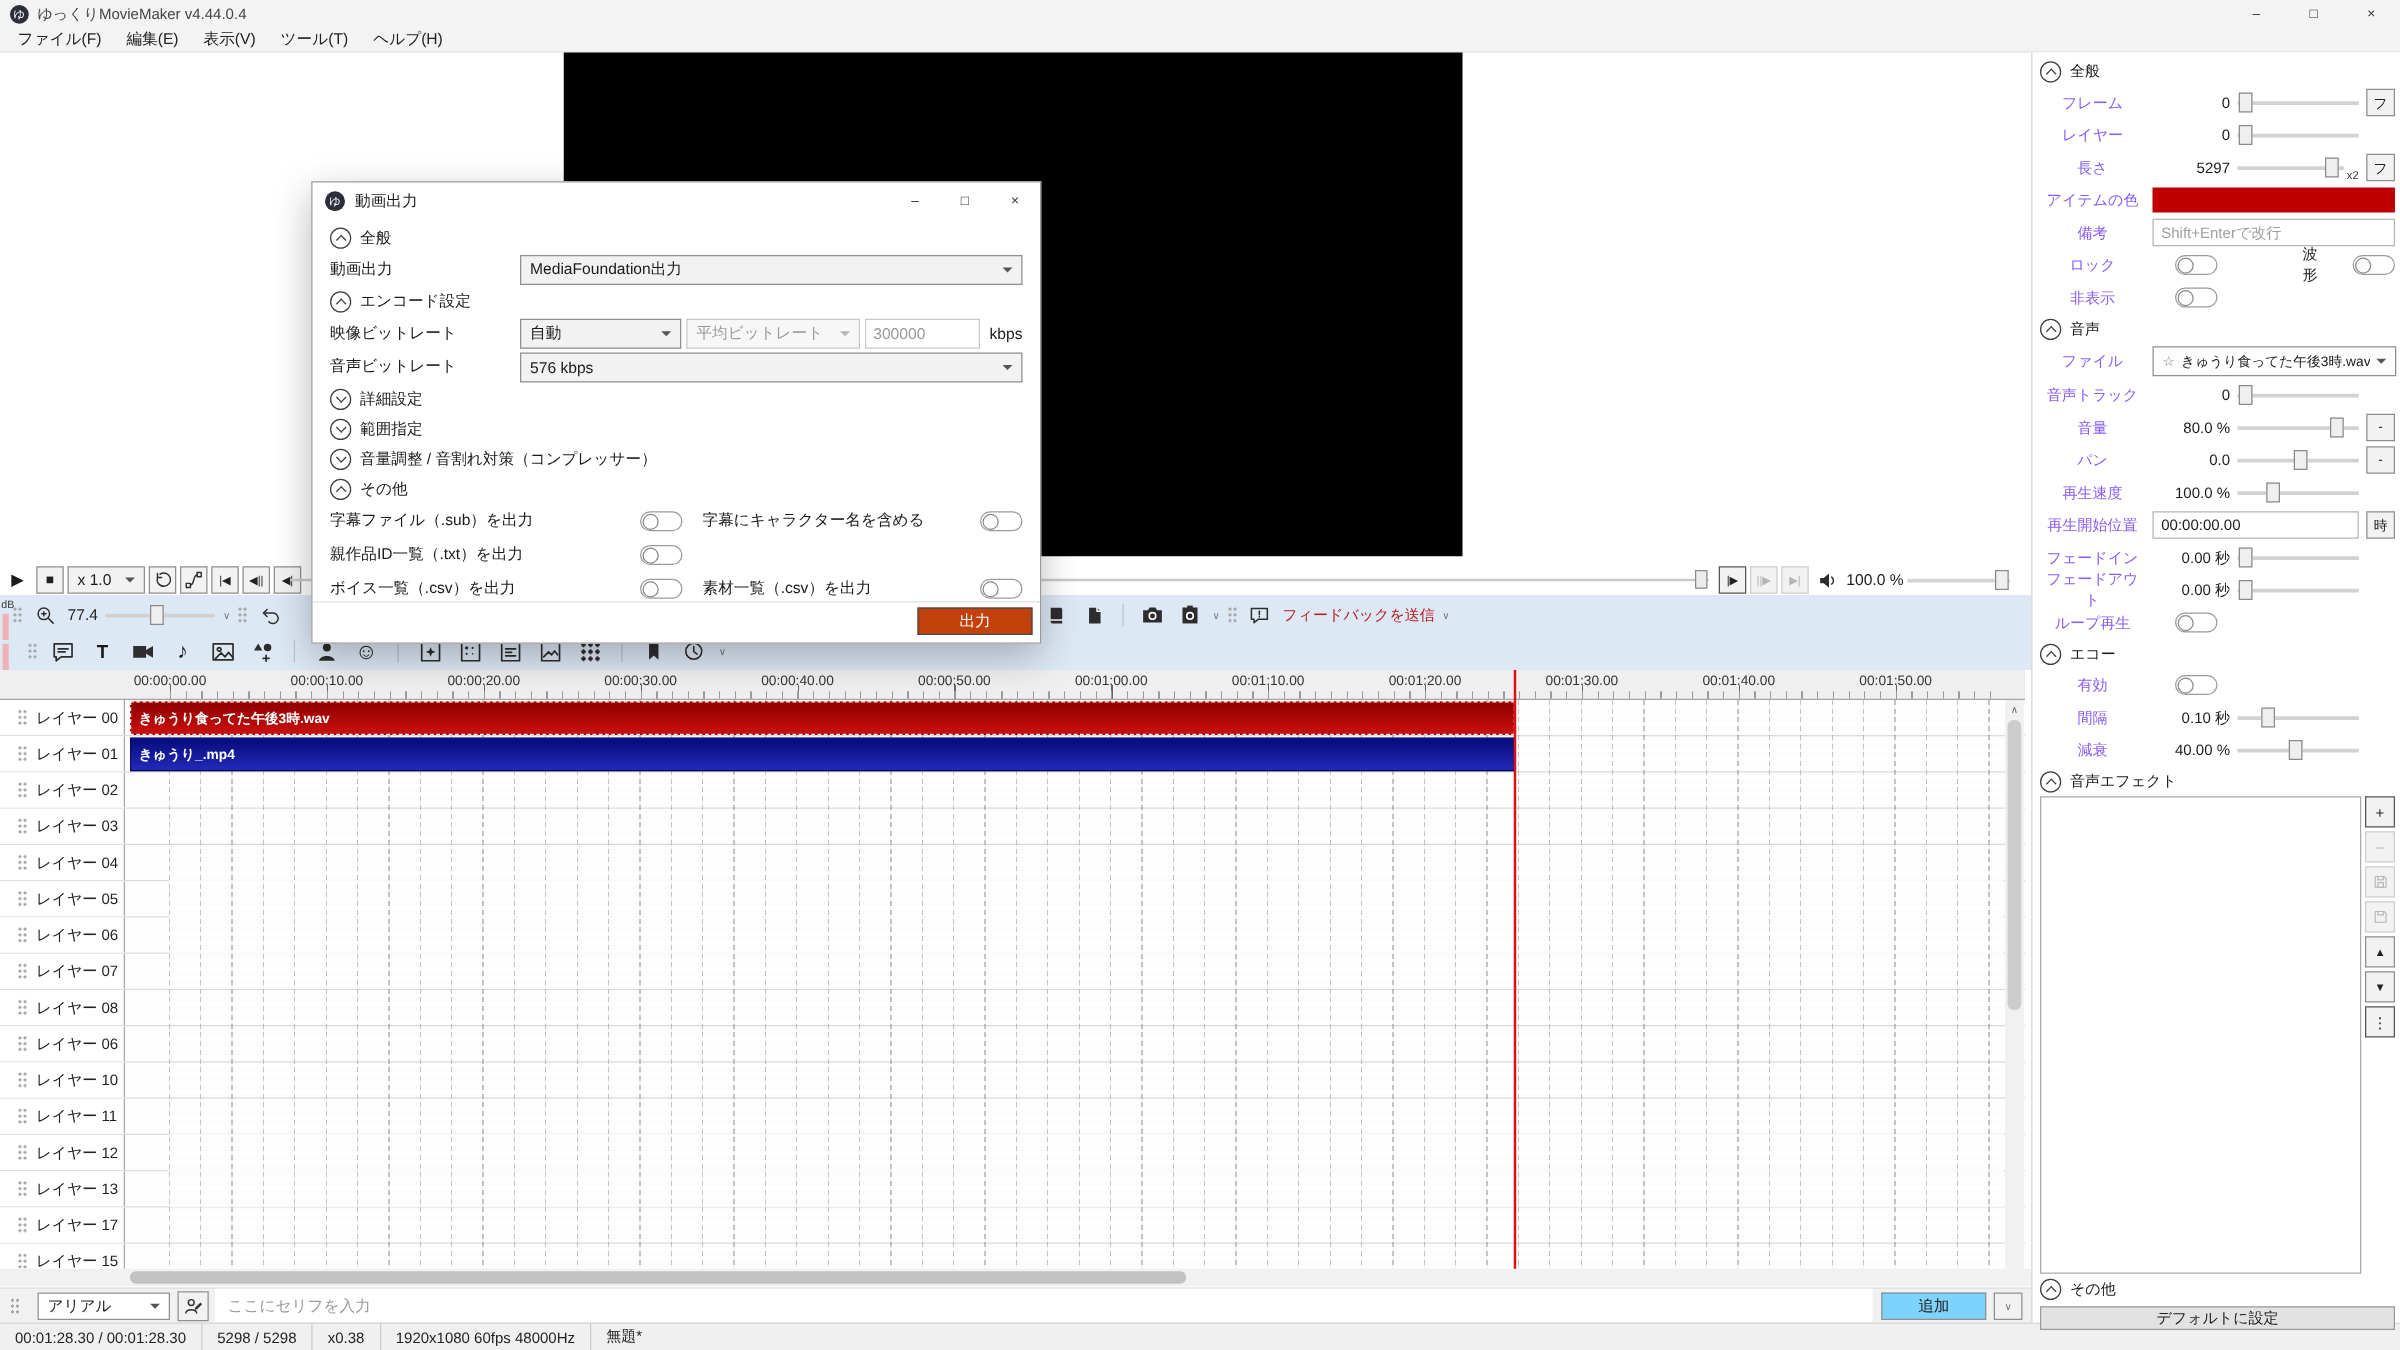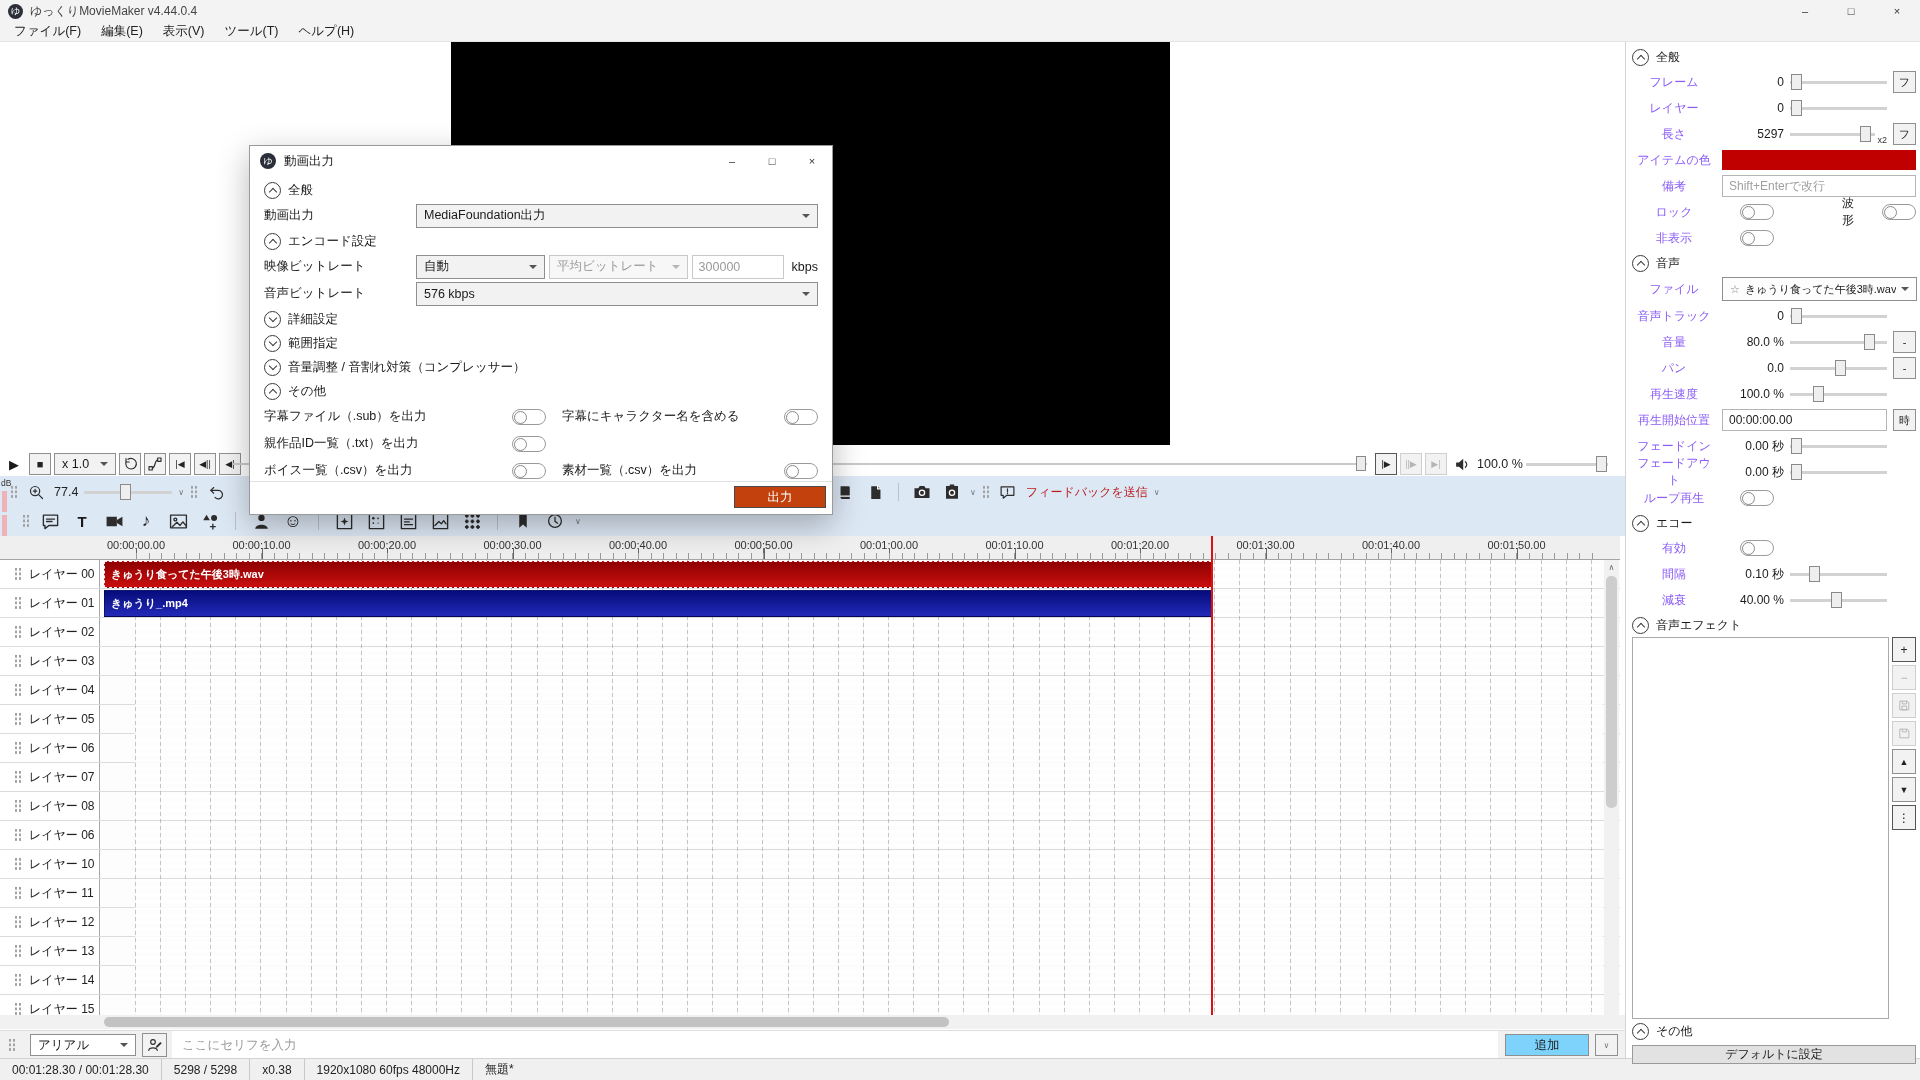--- a/index.html
+++ b/index.html
@@ -448,21 +448,21 @@
       </div>
       <div class="lrow">
         <div class="lcell">
           <span class="grip"></span>
           <span>レイヤー 13</span>
         </div>
       </div>
       <div class="lrow">
         <div class="lcell">
           <span class="grip"></span>
-          <span>レイヤー 14</span>
+          <span>レイヤー 17</span>
         </div>
       </div>
       <div class="lrow">
         <div class="lcell">
           <span class="grip"></span>
           <span>レイヤー 15</span>
         </div>
       </div>
     </div>
 </div>

